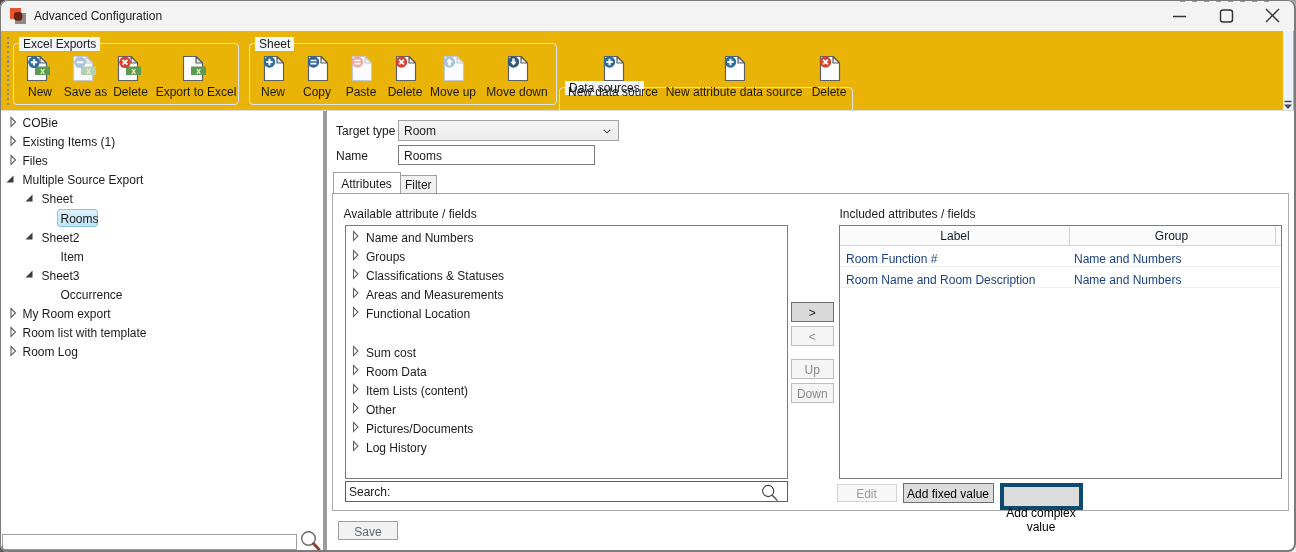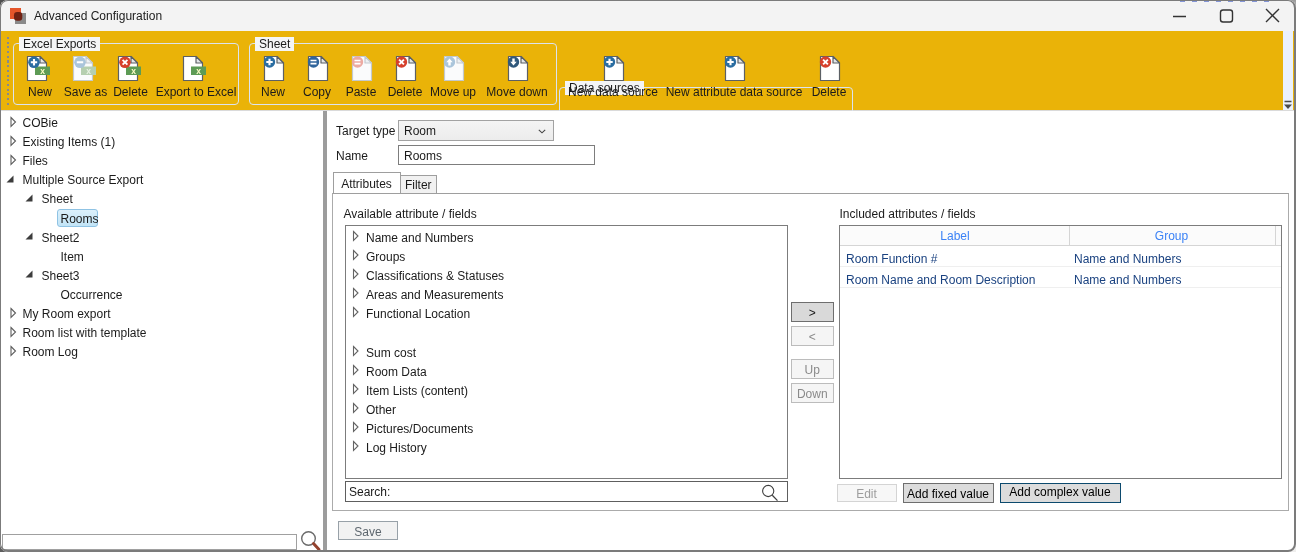--- a/index.html
+++ b/index.html
@@ -32,21 +32,21 @@
 #overflow svg { position:absolute; left:0px; top:69px; }
 
 #tree { position:absolute; left:1px; top:112px; width:322px; bottom:2px; background:#fff; }
 .trow { position:absolute; height:19px; width:100%; }
 .texp { position:absolute; top:4px; }
 .ttxt { position:absolute; top:3px; white-space:nowrap; }
 #split { position:absolute; left:323px; top:111px; width:4px; bottom:2px; background:#9c9c9c; }
 
 #main { position:absolute; left:327px; top:111px; right:2px; bottom:2px; background:#fff; }
 .lbl { position:absolute; white-space:nowrap; font-size:12px; color:#1b1b1b; }
-#combo { position:absolute; left:71px; top:8.5px; width:156px; height:21.5px; background:linear-gradient(180deg,#f4f4f4,#ececec); border:1px solid #a2a2a2; }
+#combo { position:absolute; left:71px; top:8.5px; width:221px; height:21.5px; background:linear-gradient(180deg,#f4f4f4,#ececec); border:1px solid #a2a2a2; }
 #combo span { position:absolute; left:5px; top:3.5px; }
 #combo svg { position:absolute; right:7px; top:8px; }
 #namebox { position:absolute; left:71px; top:33.5px; width:197px; height:20.5px; background:#fff; border:1px solid #7d7d7d; }
 #namebox span { position:absolute; left:5px; top:3px; }
 
 #tab-attr { position:absolute; left:5.5px; top:60.5px; width:68px; height:21.8px; background:#fff;
   border:1px solid #9e9e9e; border-bottom:none; text-align:center; padding-top:4px; z-index:3; }
 #tab-filt { position:absolute; left:73.5px; top:64px; width:36.5px; height:18.3px; background:#f1f1f1;
   border:1px solid #9e9e9e; border-bottom:none; border-left:none; text-align:center; padding-top:2px; z-index:2; }
 #tabpage { position:absolute; left:4.5px; top:81.8px; width:957px; height:317.9px; background:#fff; border:1px solid #ababab; border-top:1px solid #9e9e9e; }
@@ -59,28 +59,28 @@
 #searchbox { position:absolute; left:12px; top:286.8px; width:443px; height:21.5px; border:1px solid #5e5e5e; background:#fff; }
 #searchbox span { position:absolute; left:3.5px; top:3.5px; }
 #searchbox svg { position:absolute; right:7px; top:2.5px; }
 .mbtn { position:absolute; left:458px; width:43.5px; height:20px; text-align:center; font-size:12px; padding-top:3px; }
 .mbtn.en { background:#d9d9d9; border:1px solid #6e6e6e; color:#1a1a1a; }
 .mbtn.dis { background:#f5f5f5; border:1px solid #bcbcbc; color:#8a8a8a; }
 #inclbl { position:absolute; left:507px; top:13.5px; }
 #inctbl { position:absolute; left:506.5px; top:31.5px; width:443px; height:253.5px; border:1px solid #7c7c7c; background:#fff; }
 #inchdr { position:absolute; left:0; top:0; width:100%; height:19.5px; background:#fbfbfb; border-bottom:1px solid #d5d5d5; }
 .hsep { position:absolute; top:0; width:1px; height:19px; background:#d5d5d5; }
-.hcell { position:absolute; top:3px; text-align:center; color:#3b82f6; }
+.hcell { position:absolute; top:3px; text-align:center; color:#0f172a; }
 .drow { position:absolute; width:100%; height:21px; border-bottom:1px solid #efefef; color:#1a4280; }
 .dc1 { position:absolute; left:6px; top:6px; white-space:nowrap; }
 .dc2 { position:absolute; left:234px; top:6px; white-space:nowrap; }
 .bbtn { position:absolute; text-align:center; font-size:12px; }
 #btn-edit { left:504px; top:290.2px; width:60px; height:18.5px; background:#f7f7f7; border:1px solid #d4d4d4; color:#9d9d9d; padding-top:2.5px; }
 #btn-afv { left:570px; top:289.7px; width:91px; height:19.5px; background:#dcdcdc; border:1px solid #6e6e6e; color:#000; padding-top:3px; }
-#btn-acv { left:667px; top:289.7px; width:121px; height:19.5px; background:#dcdcdc; border:1px solid #0c4a6e; color:#000; padding-top:1px; }
+#btn-acv { left:667px; top:289.7px; width:83px; height:19.5px; background:#dcdcdc; border:4px solid #0c4a6e; color:#000; padding-top:19px; }
 #btn-save { position:absolute; left:11px; top:409.5px; width:60px; height:19.5px; background:#f2f2f2;
   border:1.5px solid #98a1a8; color:#5d666e; text-align:center; padding-top:3px; }
 
 #treesearch { position:absolute; left:2px; top:533.5px; width:295px; height:16.5px; border:1px solid #a0a0a0; background:#fff; z-index:5; }
 #tsmag { position:absolute; left:300px; top:529px; z-index:5; }
 </style>
 </head>
 <body>
 <div class="corner" id="c-tl"></div>
 <div class="corner" id="c-tr"></div>

